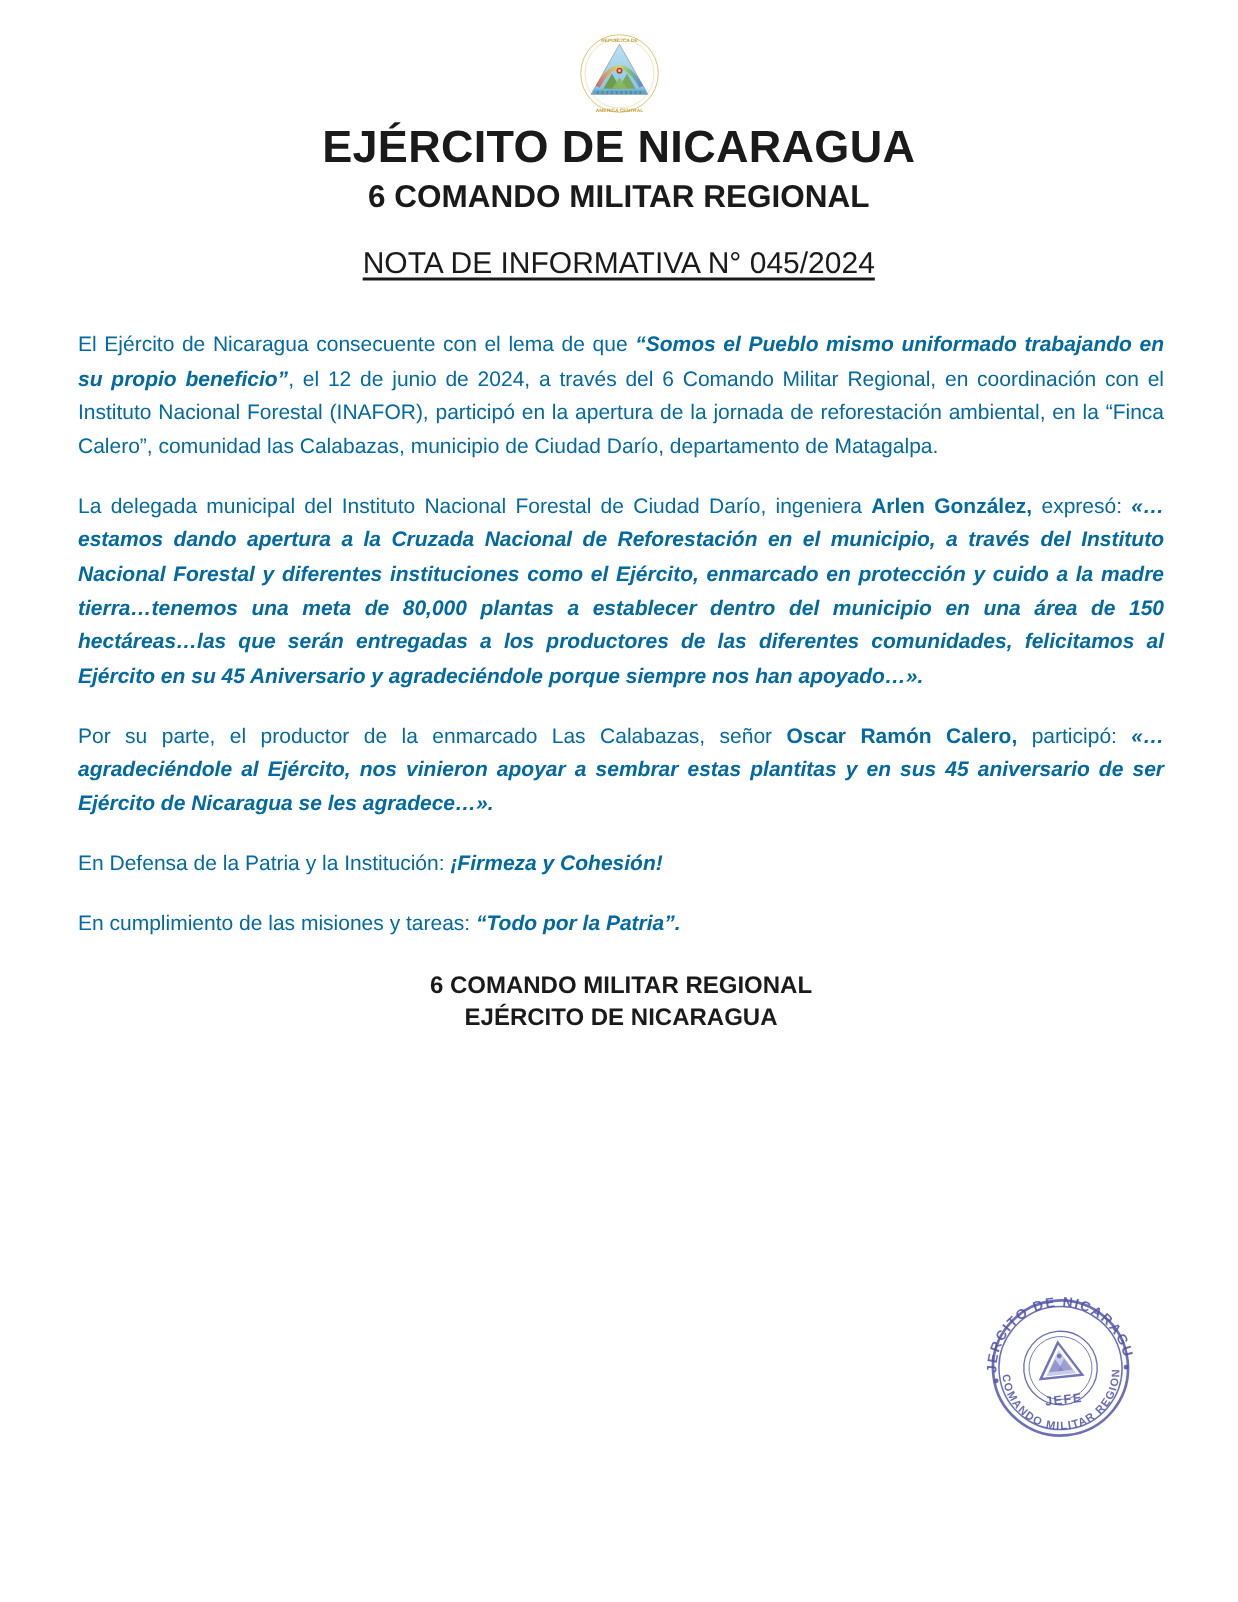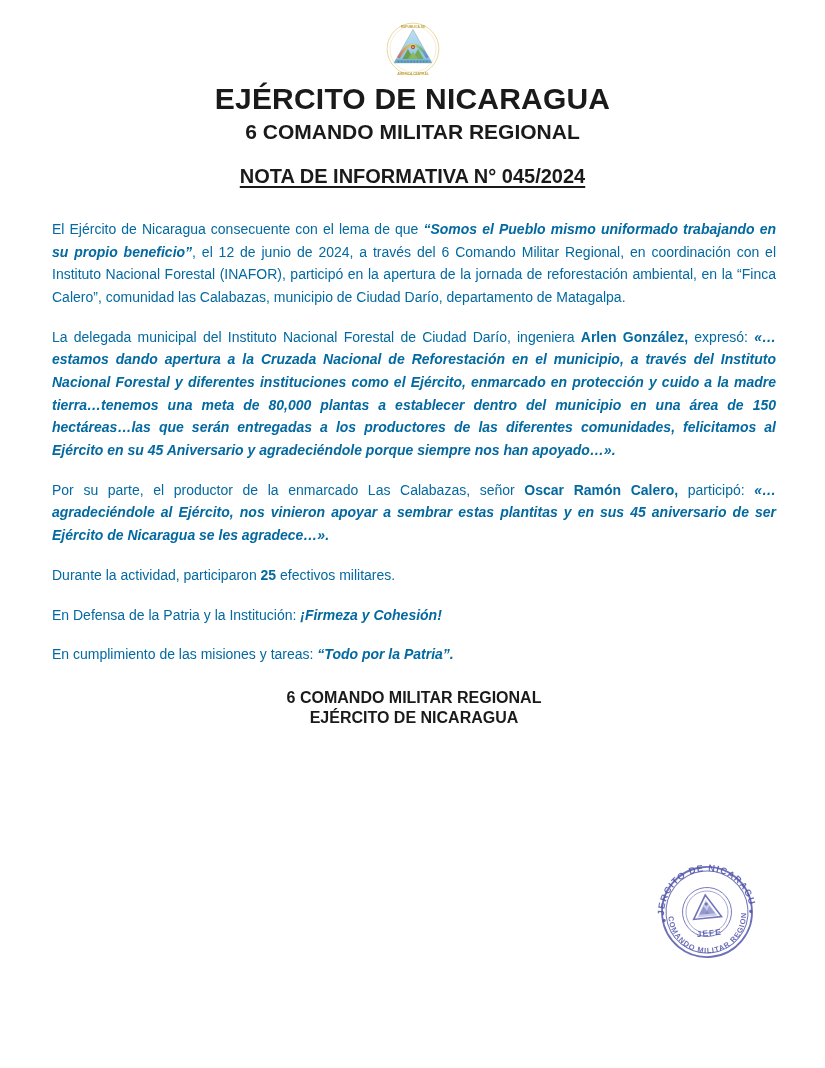--- a/index.html
+++ b/index.html
@@ -53,21 +53,21 @@
     margin: 5px 0 0 0;
     line-height: 1.1;
     color: #1a1a1a;
   }
   .nota-line {
     text-align: center;
     margin: 22px 0 0 0;
   }
   .nota-line span {
     font-size: 20px;
-    font-weight: bold;
+    font-weight: normal;
     text-decoration: underline;
     text-underline-offset: 3px;
     color: #1a1a1a;
   }
   .doc-title {
     text-align: center;
     font-size: 17.5px;
     font-weight: bold;
     line-height: 1.35;
     margin: 32px 0 0 0;
@@ -178,21 +178,20 @@
 
   <div class="body-block">
 
     <p class="para"><span>El Ejército de Nicaragua consecuente con el lema de que </span><span class="bi">“Somos el Pueblo mismo uniformado trabajando en su propio beneficio”</span><span>, el 12 de junio de 2024, a través del 6 Comando Militar Regional, en coordinación con el Instituto Nacional Forestal (INAFOR), participó en la apertura de la jornada de reforestación ambiental, en la “Finca Calero”, comunidad las Calabazas, municipio de Ciudad Darío, departamento de Matagalpa.</span></p>
 
 
     <p class="para"><span>La delegada municipal del Instituto Nacional Forestal de Ciudad Darío, ingeniera </span><span class="b">Arlen González,</span><span> expresó: </span><span class="bi">«…estamos dando apertura a la Cruzada Nacional de Reforestación en el municipio, a través del Instituto Nacional Forestal y diferentes instituciones como el Ejército, enmarcado en protección y cuido a la madre tierra…tenemos una meta de 80,000 plantas a establecer dentro del municipio en una área de 150 hectáreas…las que serán entregadas a los productores de las diferentes comunidades, felicitamos al Ejército en su 45 Aniversario y agradeciéndole porque siempre nos han apoyado…».</span></p>
 
     <p class="para"><span>Por su parte, el productor de la enmarcado Las Calabazas, señor </span><span class="b">Oscar Ramón Calero,</span><span> participó: </span><span class="bi">«…agradeciéndole al Ejército, nos vinieron apoyar a sembrar estas plantitas y en sus 45 aniversario de ser Ejército de Nicaragua se les agradece…».</span></p>
 
-    <p class="para"><span>Durante la actividad, participaron </span><span class="b">25</span><span> efectivos militares.</span></p>
 
     <p class="para"><span>En Defensa de la Patria y la Institución: </span><span class="bi">¡Firmeza y Cohesión!</span></p>
 
     <p class="para"><span>En cumplimiento de las misiones y tareas: </span><span class="bi">“Todo por la Patria”.</span></p>
 
 
     <div class="signature">
       <div>6 COMANDO MILITAR REGIONAL</div>
       <div>EJÉRCITO DE NICARAGUA</div>
     </div>

